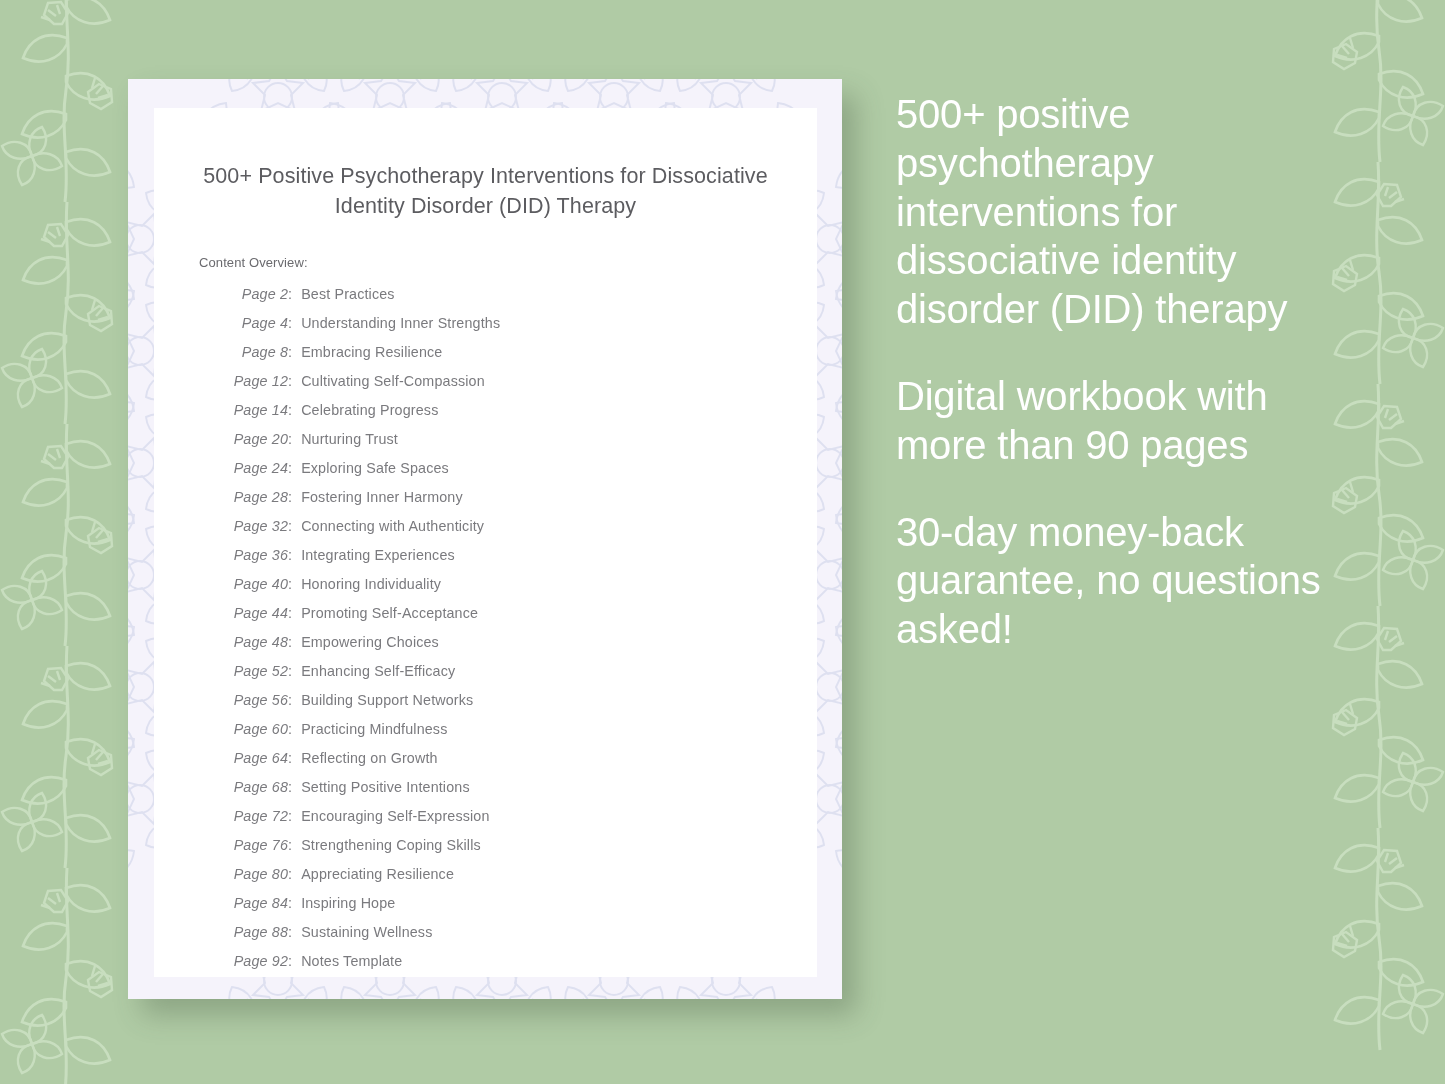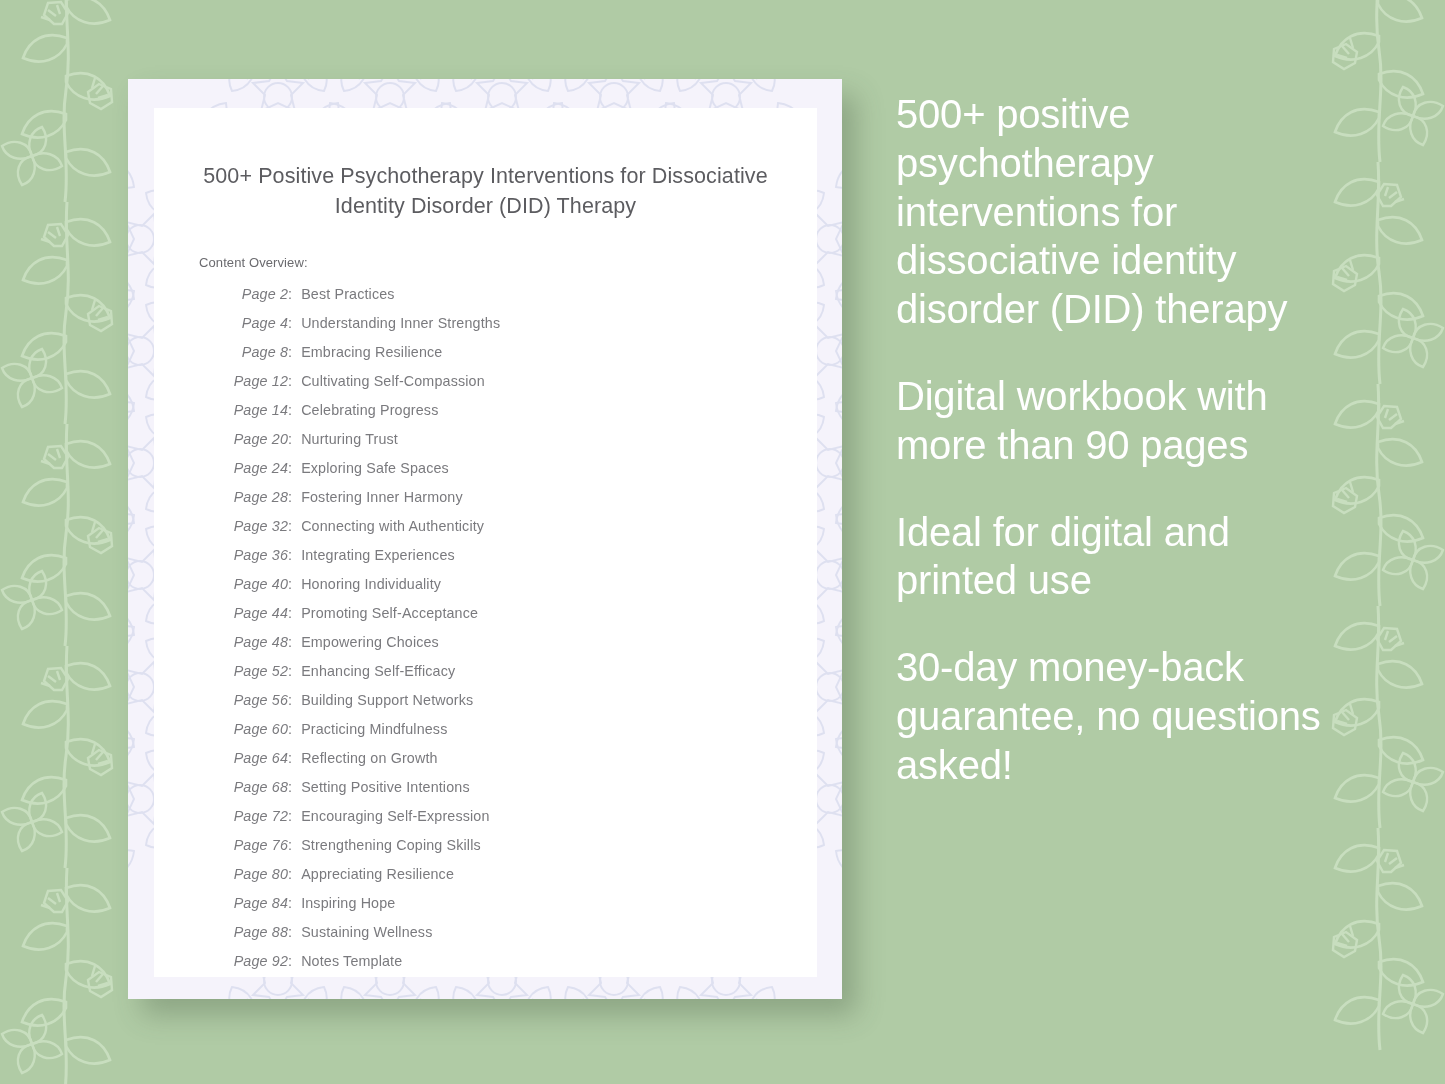--- a/index.html
+++ b/index.html
@@ -346,17 +346,16 @@
             <span class="toc-colon">:</span>
             <span class="toc-title">Notes Template</span>
           </li>
         </ul>
     </div>
   </div>
 
   <div id="marketing-column">
       <p class="marketing-line">500+ positive psychotherapy interventions for dissociative identity disorder (DID) therapy</p>
       <p class="marketing-line">Digital workbook with more than 90 pages</p>
-      <p class="marketing-line">Ideal for digital and printed use</p>
       <p class="marketing-line">30-day money-back guarantee, no questions asked!</p>
     </div>
 
 </div>
 
 </body></html>

